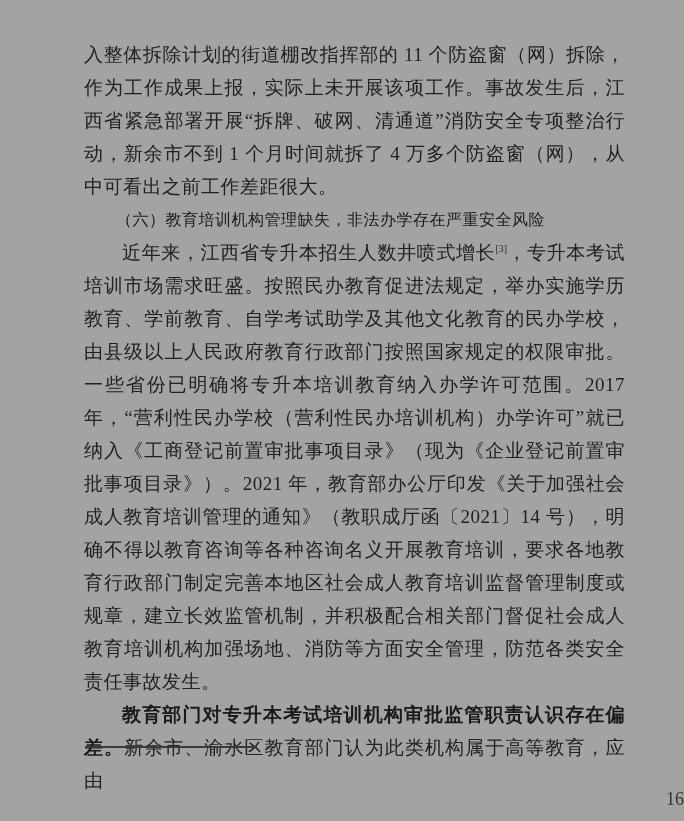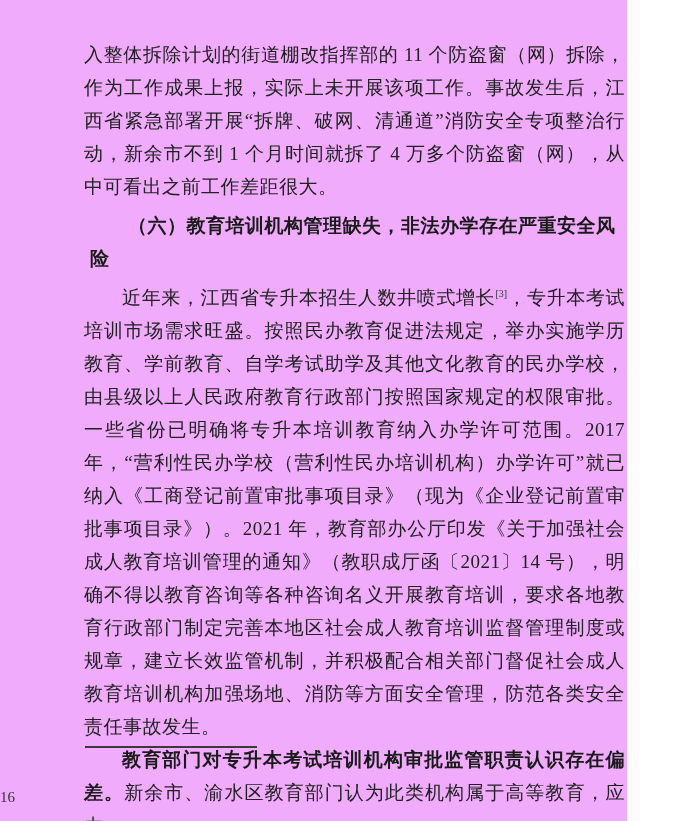--- a/index.html
+++ b/index.html
@@ -2,23 +2,23 @@
 <html><head>
 <meta charset="utf-8">
 <style>
   html, body {
     margin: 0;
     padding: 0;
     background: #ffffff;
   }
   .page {
     position: relative;
-    width: 627px;
+    width: 684px;
     height: 821px;
-    background: #f0abfc;
+    background: #a3a3a3;
     overflow: hidden;
     font-family: "Liberation Serif", "DejaVu Serif", serif;
     color: #212121;
   }
   .body-text {
     position: absolute;
     left: 84px;
     top: 38px;
     width: 541px;
   }
@@ -26,26 +26,26 @@
     margin: 0;
     font-size: 19px;
     line-height: 33px;
     letter-spacing: 0.5px;
     text-align: justify;
     text-justify: inter-character;
     color: #212121;
   }
   .indent { text-indent: 2em; }
   .heading {
-    margin: 6px;
-    font-size: 19px;
+    margin: 0;
+    font-size: 16px;
     line-height: 33px;
     letter-spacing: 0.5px;
     text-indent: 2em;
-    font-weight: 700;
+    font-weight: 400;
     font-family: "Liberation Sans", "DejaVu Sans", sans-serif;
     color: #1a1a1a;
   }
   .bold-lead {
     font-weight: 700;
     font-family: "Liberation Sans", "DejaVu Sans", sans-serif;
     color: #1a1a1a;
   }
   .fnref {
     font-size: 10px;
@@ -71,22 +71,22 @@
     line-height: 18px;
     letter-spacing: 0.2px;
     text-align: justify;
     color: #262626;
   }
   .page-number {
     position: absolute;
     left: 0;
     top: 789px;
     width: 100%;
-    text-align: left;
-    font-size: 15px;
+    text-align: right;
+    font-size: 18px;
     color: #333333;
   }
 </style>
 </head>
 <body>
 
 <div class="page">
 
   <div class="body-text">
 

